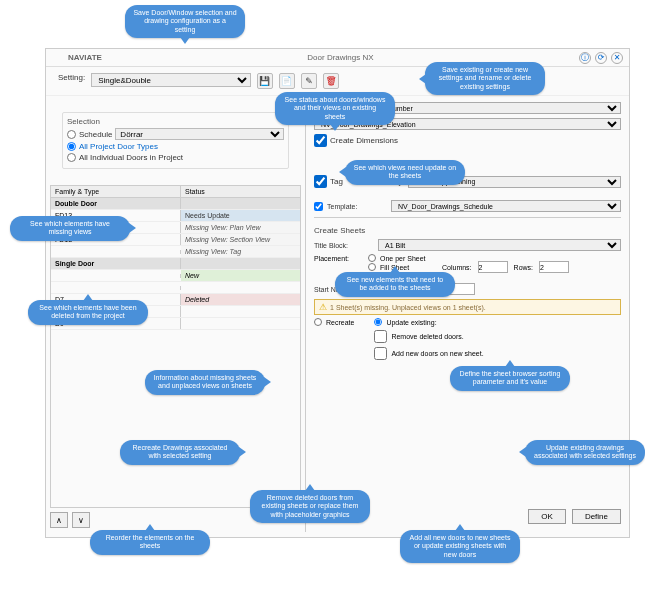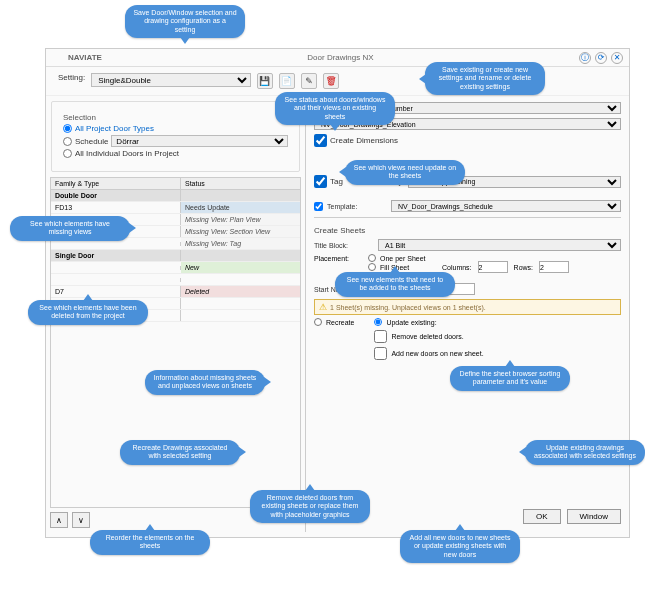--- a/index.html
+++ b/index.html
@@ -15,21 +15,21 @@
   .setting-row label { font-size: 8px; color: #333; }
   .setting-row select { flex: 0 0 160px; height: 14px; font-size: 8px; border: 1px solid #bbb; padding: 0 2px; }
   .setting-row .btn { width: 16px; height: 16px; border: 1px solid #bbb; background: #f0f0f0; display: flex; align-items: center; justify-content: center; font-size: 9px; cursor: pointer; border-radius: 2px; }
   .btn.save { color: #0066cc; }
   .btn.saveas { color: #0066cc; }
   .btn.rename { color: #333; }
   .btn.delete { color: #c00; }
   .content { display: flex; height: calc(100% - 52px); }
   .left-pane { width: 260px; border-right: 1px solid #ccc; display: flex; flex-direction: column; }
   .right-pane { flex: 1; padding: 4px 8px; overflow: hidden; display: flex; flex-direction: column; }
-  .selection-group { border: 1px solid #ddd; margin: 5px; padding: 11px; border-radius: 2px; }
+  .selection-group { border: 1px solid #ddd; margin: 16px; padding: 4px; border-radius: 2px; }
   .selection-group .heading { font-size: 8px; color: #555; margin-bottom: 2px; }
   .radio-row { display: flex; align-items: center; gap: 3px; margin: 2px 0; font-size: 8px; color: #333; }
   .radio-row input { margin: 0; width: 9px; height: 9px; }
   .radio-row select { flex: 1; height: 12px; font-size: 8px; border: 1px solid #bbb; }
   .radio-row.blue { color: #0066cc; }
   .table { flex: 1; border: 1px solid #ccc; margin: 0 4px; font-size: 7px; overflow: hidden; }
   .thead { display: flex; background: #eee; border-bottom: 1px solid #ccc; }
   .thead div, .trow div { padding: 2px 4px; }
   .col-family { flex: 0 0 130px; border-right: 1px solid #ccc; }
   .col-status { flex: 1; }
@@ -93,28 +93,28 @@
     <span class="btn save">💾</span>
     <span class="btn saveas">📄</span>
     <span class="btn rename">✎</span>
     <span class="btn delete">🗑</span>
   </div>
 
   <div class="content">
     <div class="left-pane">
       <div class="selection-group">
         <div class="heading">Selection</div>
-        <div class="radio-row blue">
-          <input type="radio" name="sel" checked="" style="">
-          <span>All Project Door Types</span>
-        </div>
         <div class="radio-row">
           <input type="radio" name="sel" style="">
           <span>Schedule</span>
           <select><option>Dörrar</option></select>
+        </div>
+        <div class="radio-row blue">
+          <input type="radio" name="sel" checked="" style="">
+          <span>All Project Door Types</span>
         </div>
         <div class="radio-row">
           <input type="radio" name="sel" style="">
           <span>All Individual Doors in Project</span>
         </div>
       </div>
 
       <div class="table">
         <div class="thead">
           <div class="col-family">Family &amp; Type</div>
@@ -262,21 +262,21 @@
             </div>
           <div class="placement-row">
               <input type="checkbox" style="">
               <span>Add new doors on new sheet.</span>
             </div>
         </div>
       </div>
 
       <div class="dialog-btns">
         <button>OK</button>
-        <button>Window</button>
+        <button>Define</button>
       </div>
     </div>
   </div>
 </div>
 
 <div class="callout tail-down" style="left:125px;top:5px">Save Door/Window selection and drawing configuration as a setting</div>
 <div class="callout tail-left" style="left:425px;top:62px">Save existing or create new settings and rename or delete existing settings</div>
 <div class="callout tail-down" style="left:275px;top:92px">See status about doors/windows and their views on existing sheets</div>
 <div class="callout tail-left" style="left:345px;top:160px">See which views need update on the sheets</div>
 <div class="callout tail-right" style="left:10px;top:216px">See which elements have missing views</div>

